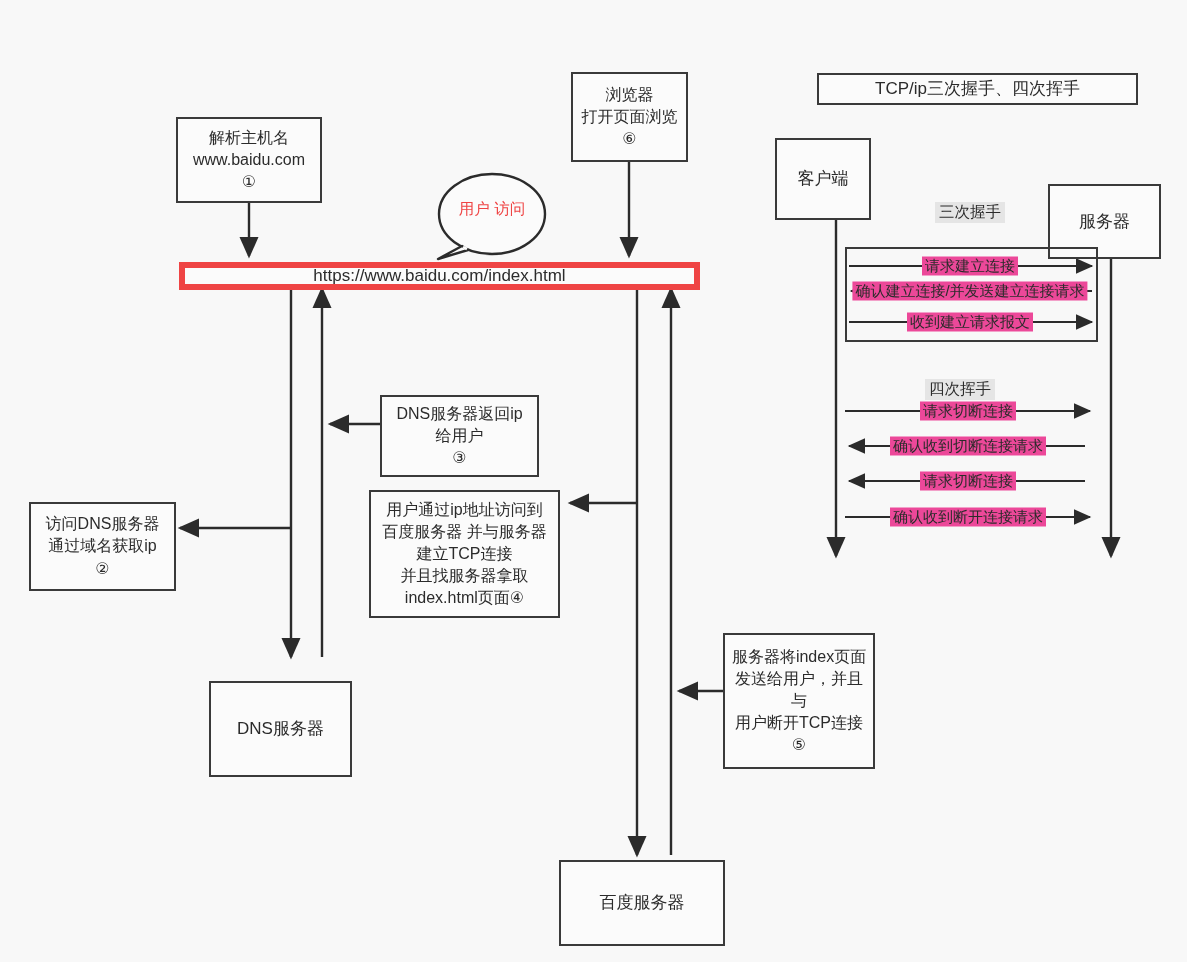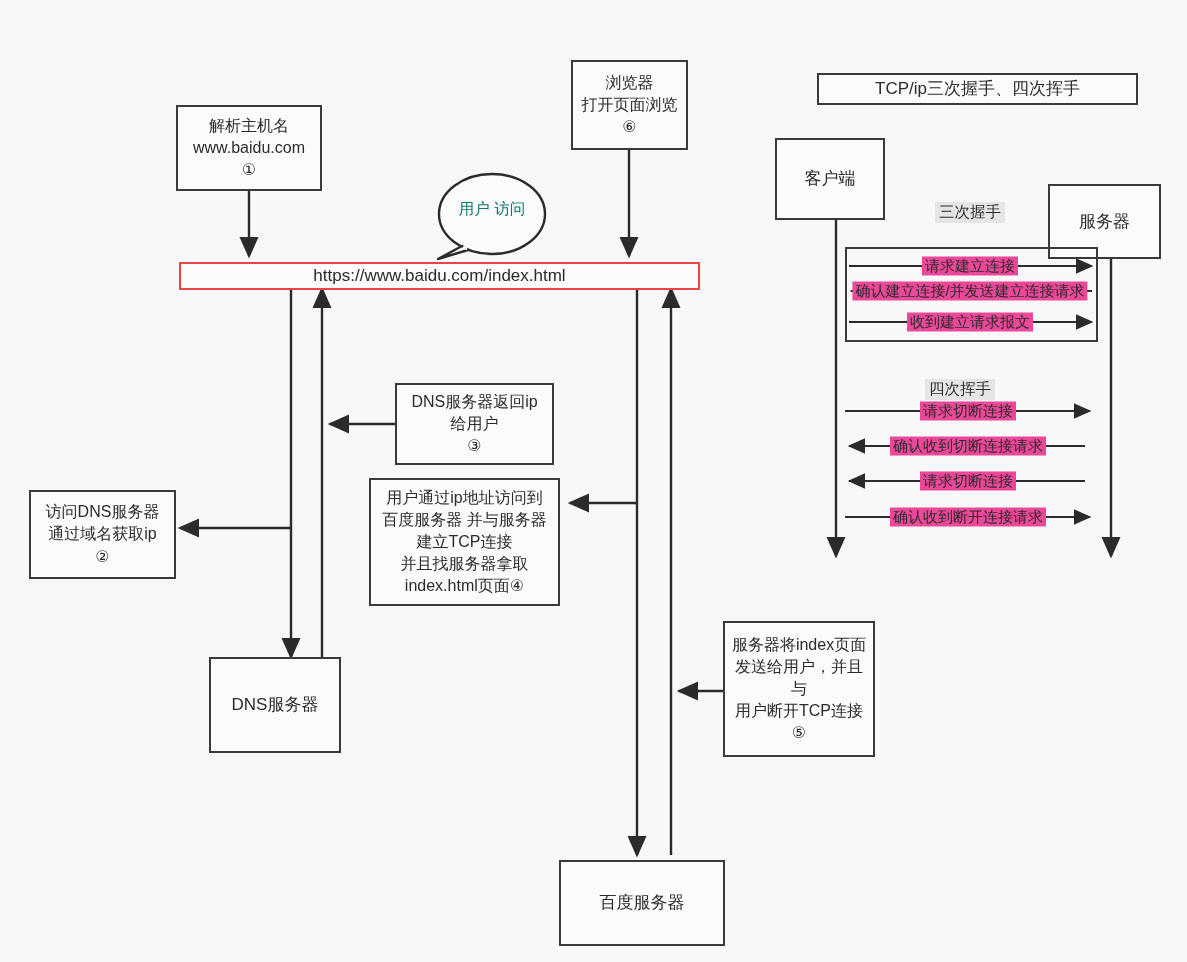--- a/index.html
+++ b/index.html
@@ -24,42 +24,42 @@
     border:2px solid #3a3a3a;
     display:flex;
     align-items:center;
     justify-content:center;
     text-align:center;
     color:#2b2b2b;
     line-height:1.38;
     white-space:pre-line;
     padding:4px 6px;
   }
-  .f16{font-size:16px;}
+  .f16{font-size:16px;margin-top:12px;}
   .f17{font-size:17px;}
 
   
   #url-bar{
     position:absolute;
     box-sizing:border-box;
     background:#fbfbfb;
-    border:2px solid #ef4444;
+    border:6px solid #ef4444;
     display:flex;align-items:center;justify-content:center;
     font-size:17px;color:#2b2b2b;
   }
   
   #bubble{
     position:absolute;
   }
   #bubble .bub-text{
     position:absolute;
     left:0;top:0;width:100%;height:100%;
     display:flex;flex-direction:column;
     align-items:center;justify-content:center;
-    font-size:15.5px;color:#0f766e;line-height:1.3;
+    font-size:15.5px;color:#ef4444;line-height:1.3;
     padding-bottom:9px;box-sizing:border-box;
     pointer-events:none;
   }
   
   #wires{position:absolute;left:0;top:0;width:1187px;height:962px;pointer-events:none;}
   
   .seq-label{
     position:absolute;
     font-size:15.5px;
     color:#2b2b2b;
@@ -154,46 +154,46 @@
 打开页面浏览
 ⑥</div>
 
   <div id="url-bar" style="left:179px;top:262px;width:521px;height:28px;">https://www.baidu.com/index.html</div>
 
   <div id="bubble" style="left:439px;top:174px;width:106px;height:80px;">
     <div class="bub-text">用户
 访问</div>
   </div>
 
-  <div class="node f16" style="left:395px;top:383px;width:159px;height:82px;">DNS服务器返回ip
+  <div class="node f16" style="left:380px;top:383px;width:159px;height:82px;">DNS服务器返回ip
 给用户
 ③</div>
 
   <div class="node f16" style="left:369px;top:478px;width:191px;height:128px;">用户通过ip地址访问到
 百度服务器 并与服务器
 建立TCP连接
 并且找服务器拿取
 index.html页面④</div>
 
   <div class="node f16" style="left:29px;top:490px;width:147px;height:89px;">访问DNS服务器
 通过域名获取ip
 ②</div>
 
   <div class="node f16" style="left:723px;top:621px;width:152px;height:136px;">服务器将index页面
 发送给用户，并且与
 用户断开TCP连接
 ⑤</div>
 
-  <div class="node f17" style="left:209px;top:657px;width:132px;height:96px;">DNS服务器</div>
+  <div class="node f17" style="left:209px;top:681px;width:143px;height:96px;">DNS服务器</div>
 
   <div class="node f17" style="left:559px;top:860px;width:166px;height:86px;">百度服务器</div>
 
   <div class="node f17" style="left:817px;top:73px;width:321px;height:32px;">TCP/ip三次握手、四次挥手</div>
 
-  <div class="node f17" style="left:775px;top:138px;width:110px;height:82px;">客户端</div>
+  <div class="node f17" style="left:775px;top:138px;width:96px;height:82px;">客户端</div>
 
   <div class="node f17" style="left:1048px;top:138px;width:113px;height:75px;margin-top:46px;">服务器</div>
 
   <div id="hs-box" style="left:845px;top:247px;width:253px;height:95px;"></div>
 
   <div class="seq-label" style="left:970px;top:202px;">三次握手</div>
 
   <div class="msg-label" style="left:970px;top:266px;">请求建立连接</div>
   <div class="msg-label" style="left:970px;top:291px;">确认建立连接/并发送建立连接请求</div>
   <div class="msg-label" style="left:970px;top:322px;">收到建立请求报文</div>

